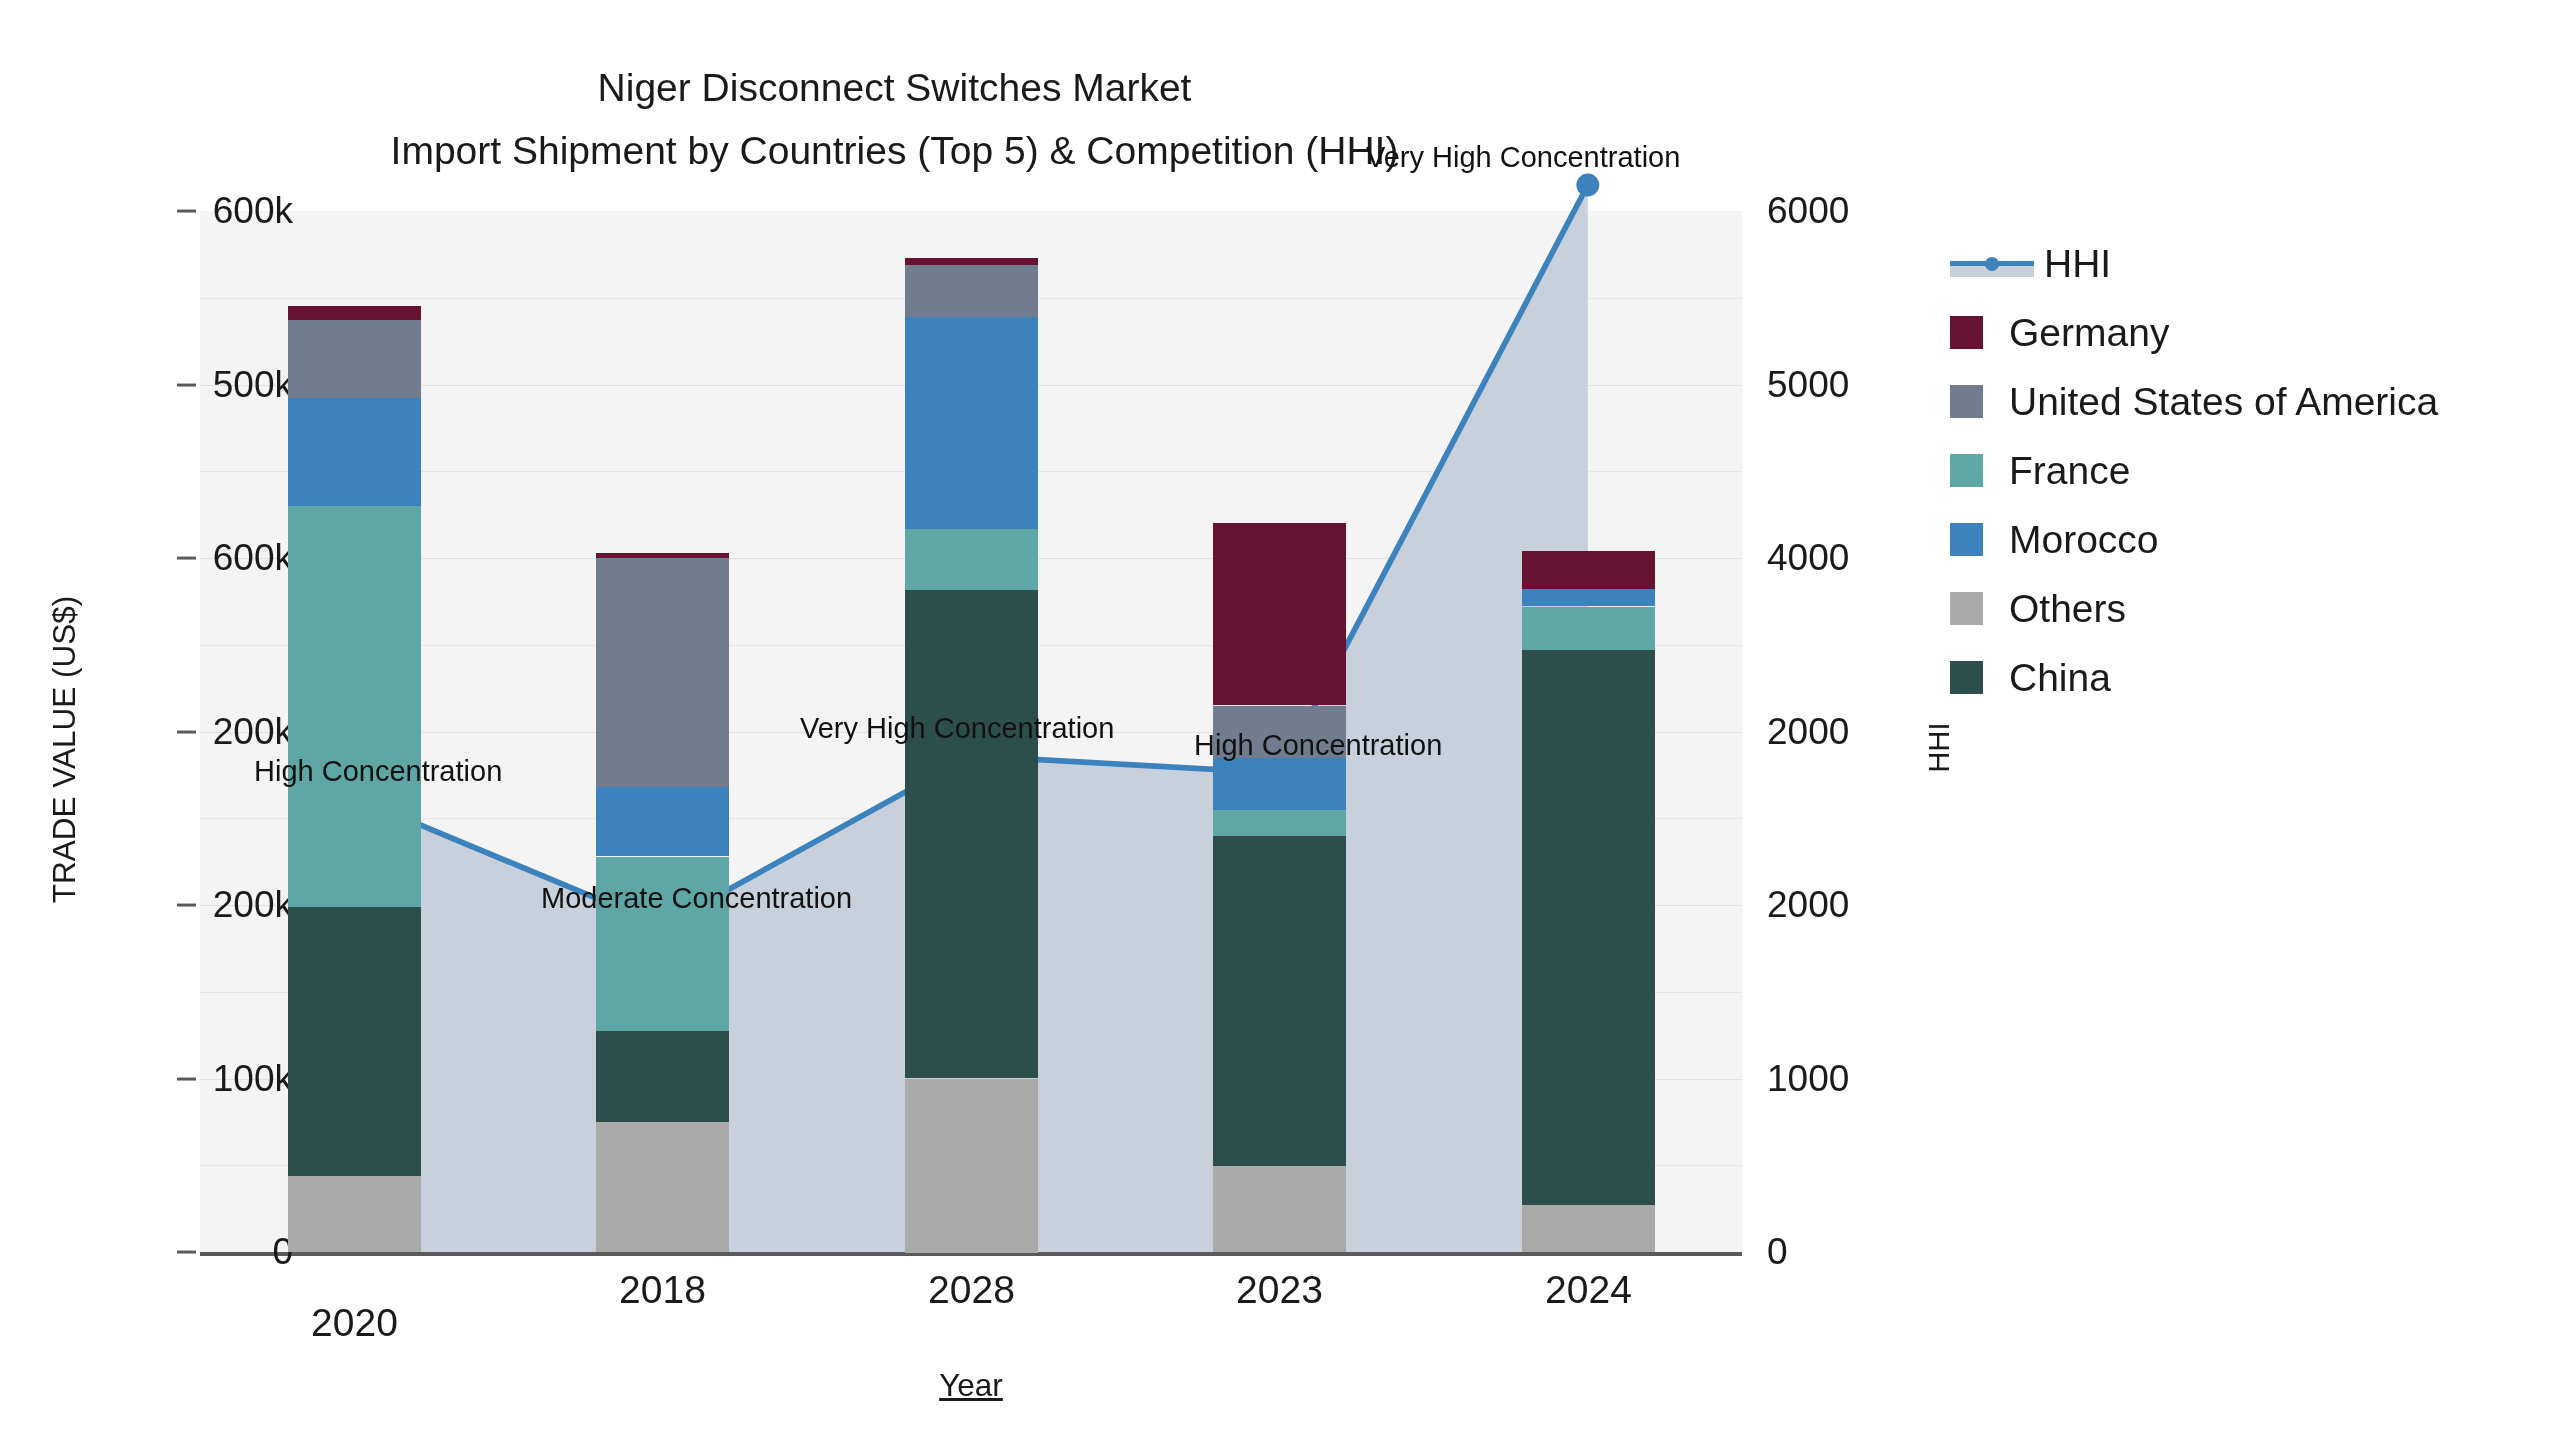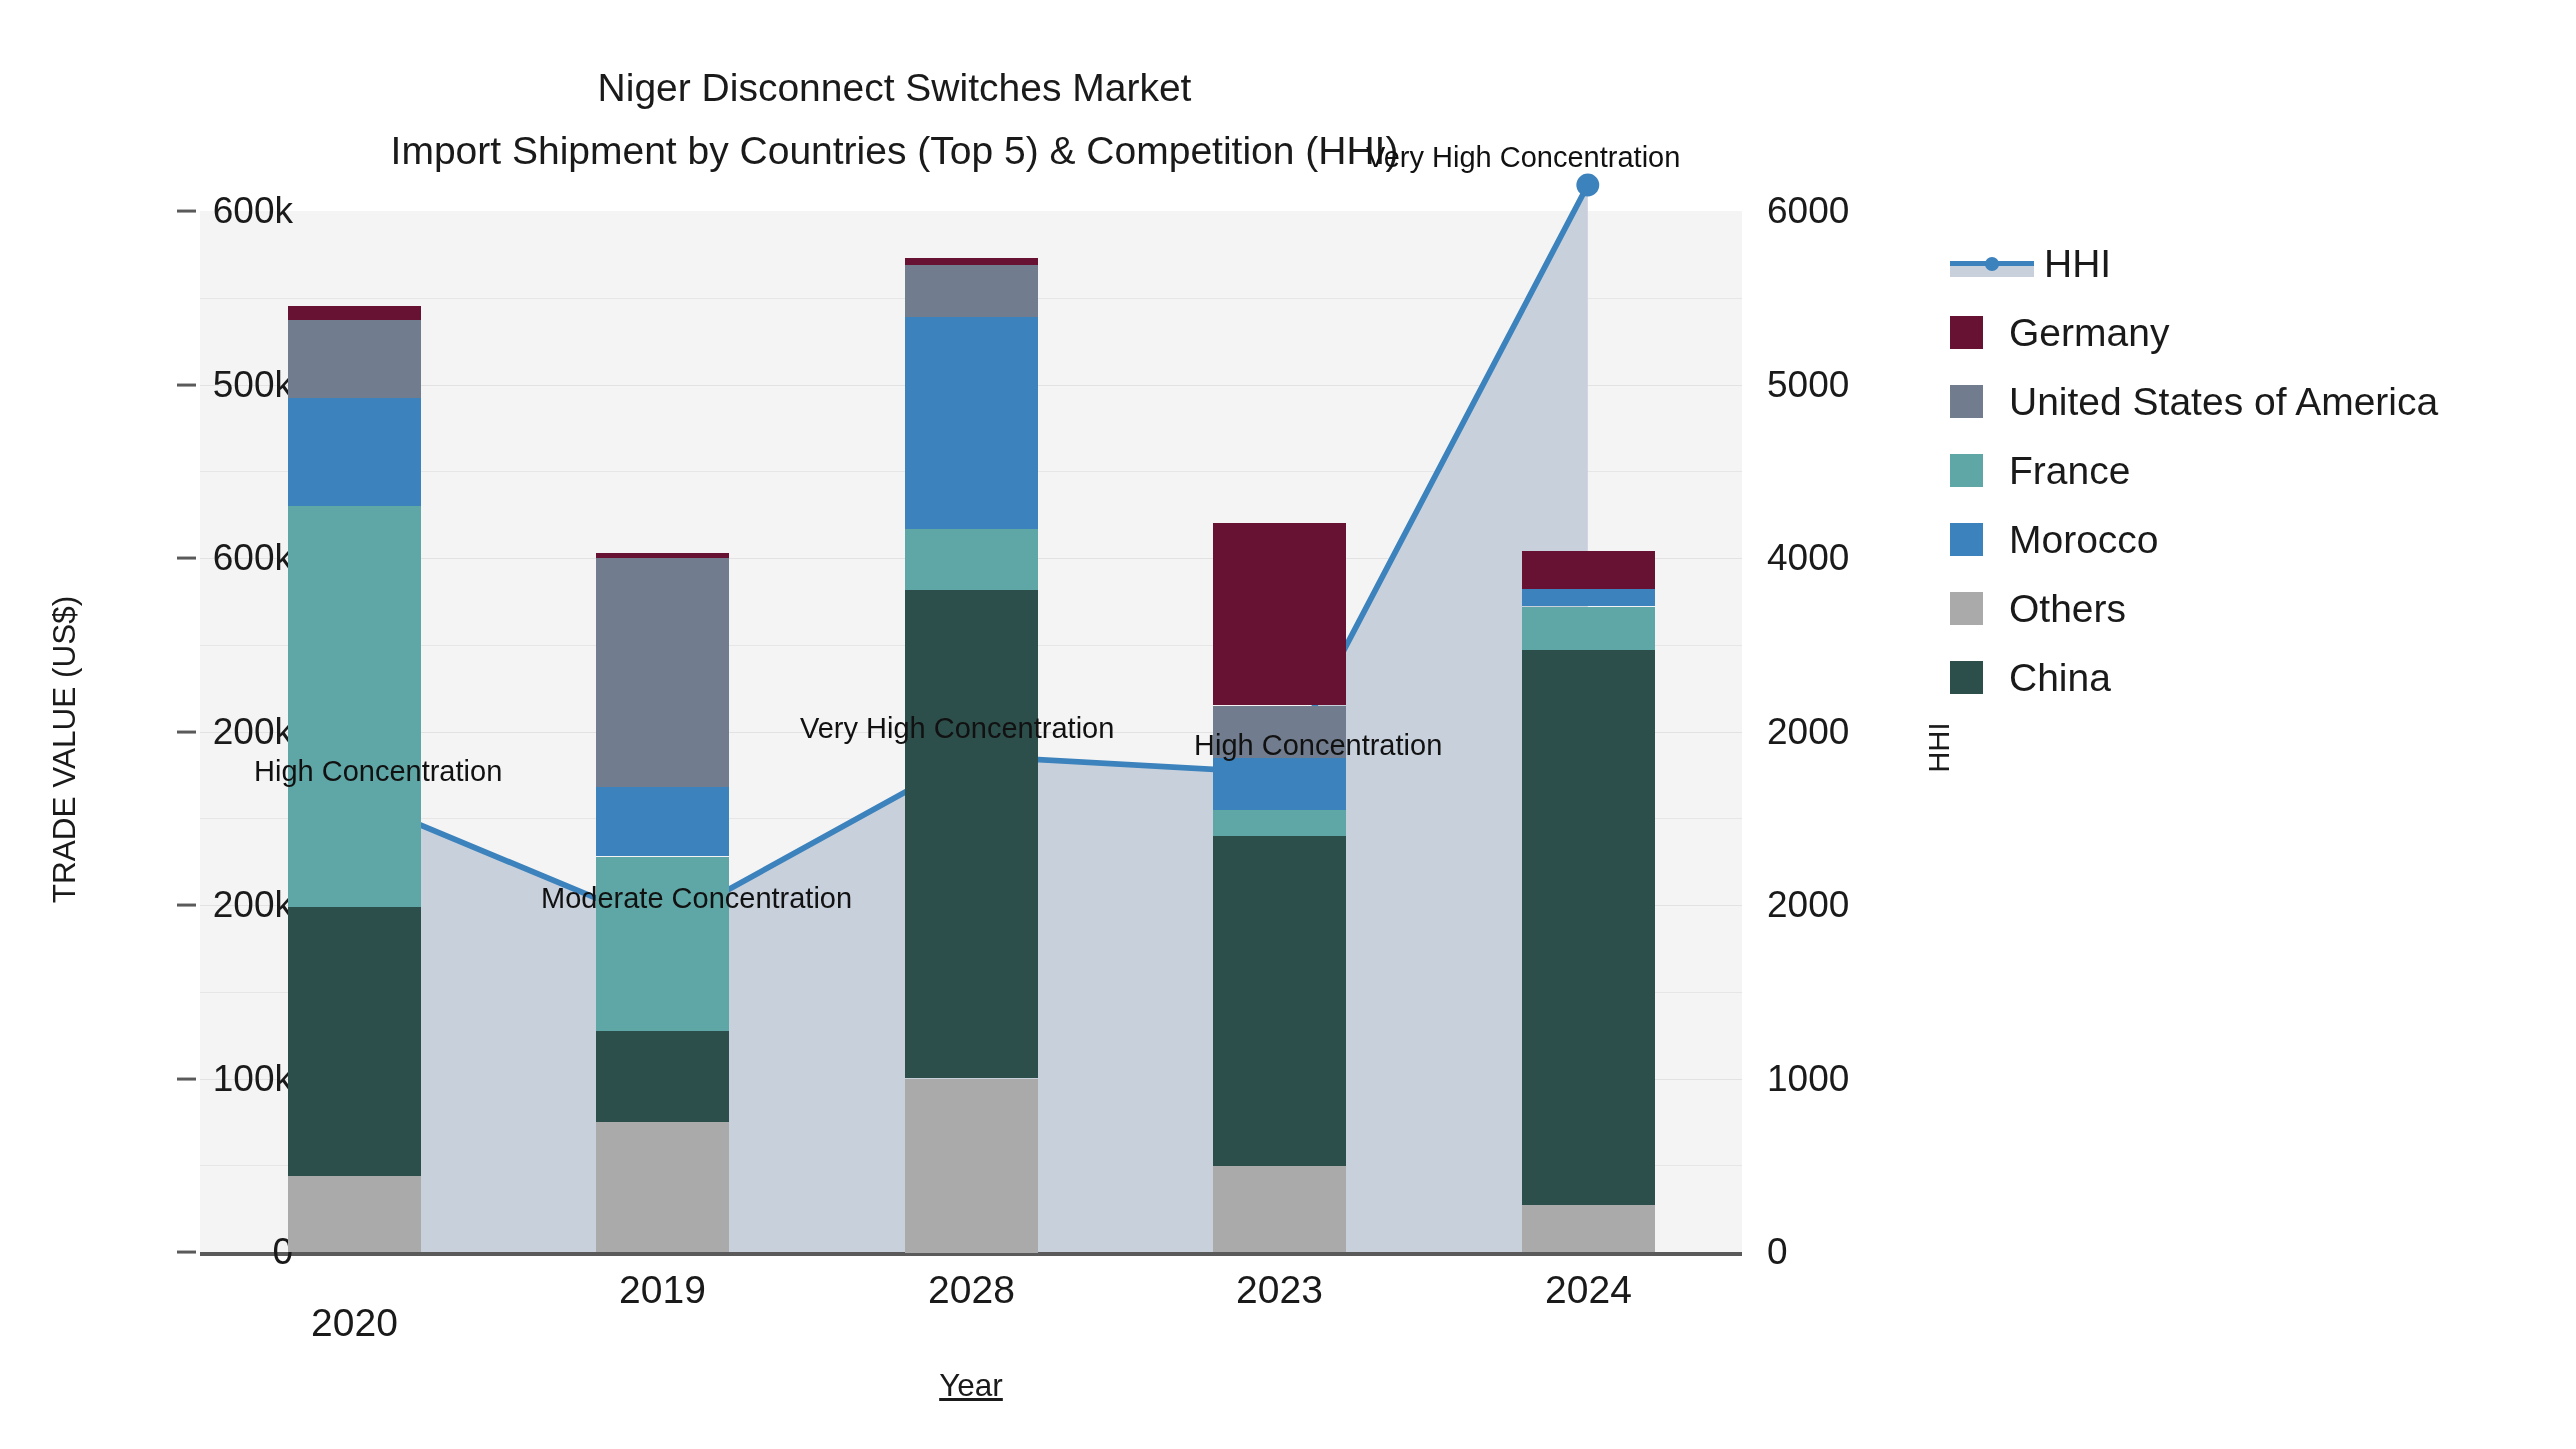--- a/index.html
+++ b/index.html
@@ -107,21 +107,21 @@
       <div class="ytick-right" style="top: 905px;">2000</div>
       <div class="ytick-right" style="top: 732px;">2000</div>
       <div class="ytick-right" style="top: 558px;">4000</div>
       <div class="ytick-right" style="top: 385px;">5000</div>
       <div class="ytick-right" style="top: 211px;">6000</div>
     </div>
   <div class="ylabel-right">HHI</div>
 
   <div id="x-ticks">
       <div class="xtick" style="left: 233px; margin-top: 33px;">2020</div>
-      <div class="xtick" style="left: 541px;">2019</div>
+      <div class="xtick" style="left: 541px;">2018</div>
       <div class="xtick" style="left: 850px;">2028</div>
       <div class="xtick" style="left: 1158px;">2023</div>
       <div class="xtick" style="left: 1467px;">2024</div>
     </div>
   <div class="xlabel">Year</div>
 
   <div id="bars-layer">
       <div class="bar-stack" style="left: 288px; width: 133px; top: 211px; height: 1041px; position: absolute;">
         <div class="bar-seg" style="top: 965px; height: 76px; background: rgb(170, 170, 170);"></div>
         <div class="bar-seg" style="top: 696px; height: 269px; background: rgb(45, 79, 76);"></div>

